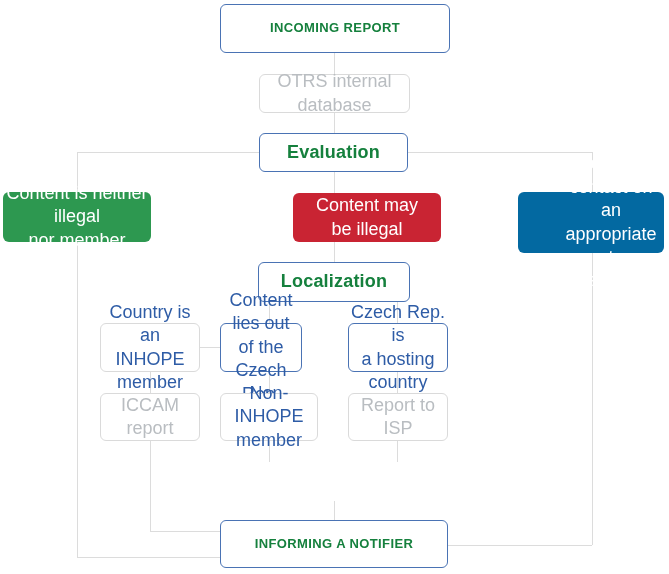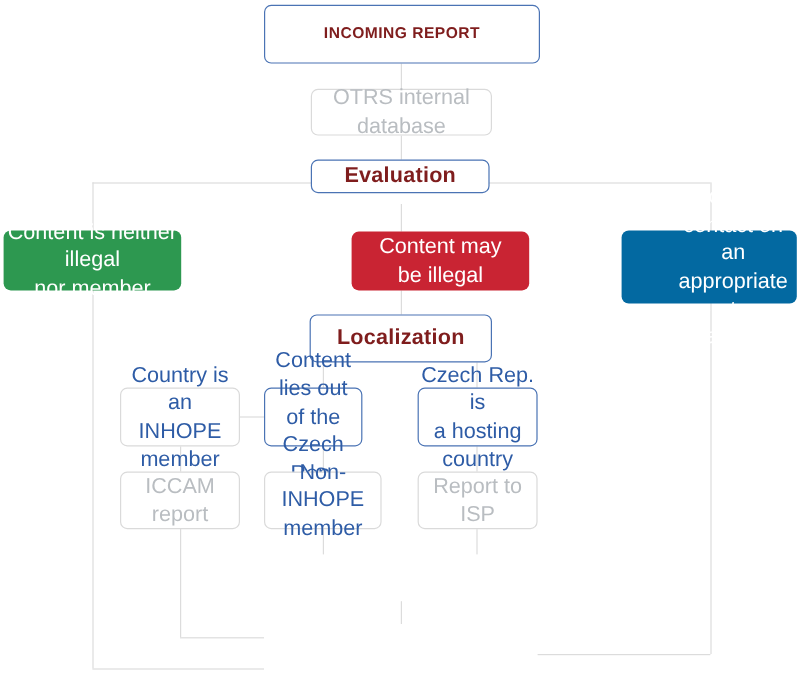--- a/index.html
+++ b/index.html
@@ -16,21 +16,21 @@
     display:flex; align-items:center; justify-content:center;
     text-align:center;
     border-radius:6px;
     font-size:18px; line-height:1.3;
     white-space:pre-line;
     background:#ffffff;
   }
   .b-blue  { border:1.5px solid #4a73b4; color:#2e5ca6; }
   .b-gray  { border:1px solid #dadada; color:#b9bdc1; }
   .b-gray-bluetext { border:1px solid #dadada; color:#2e5ca6; }
-  .heading { font-weight:bold; color:#7f1d1d; letter-spacing:0.2px; }
+  .heading { font-weight:bold; color:#15803d; letter-spacing:0.2px; }
   .heading-lg { font-size:13px; letter-spacing:0.4px; }
   .fill { border:none; color:#ffffff; }
   .fill-green  { background:#2d9850; }
   .fill-red    { background:#c92433; }
   .fill-orange { background:#0369a1;padding-left:40px; }
 </style>
 </head>
 <body>
 
 <div class="canvas">
@@ -53,21 +53,21 @@
   <div class="line" style="left:269px; top:441px; width:1px; height:21px;"></div>
   <div class="line" style="left:397px; top:441px; width:1px; height:21px;"></div>
   <div class="line" style="left:334px; top:501px; width:1px; height:19px;"></div>
   <div class="line" style="left:150px; top:440px; width:1px; height:91px;"></div>
   <div class="line" style="left:150px; top:531px; width:70px; height:1px;"></div>
 
   <div class="node b-blue heading heading-lg" style="left:220px; top:4px;  width:230px; height:49px;">INCOMING REPORT</div>
 
   <div class="node b-gray" style="left:259px; top:74px; width:151px; height:39px;">OTRS internal database</div>
 
-  <div class="node b-blue heading" style="left:259px; top:133px; width:149px; height:28px;">Evaluation</div>
+  <div class="node b-blue heading" style="left:259px; top:133px; width:149px; height:39px;">Evaluation</div>
 
   <div class="node fill fill-green" style="left:3px; top:192px; width:148px; height:50px;">Content is neither illegal
 nor member</div>
 
   <div class="node fill fill-red" style="left:268px; top:193px; width:148px; height:49px;margin-left:25px;">Content may
 be illegal</div>
 
   <div class="node fill fill-orange" style="left:518px; top:192px; width:146px; height:61px;">Brokering contact on
 an appropriate partner
 organization</div>
@@ -86,14 +86,15 @@
   <div class="node b-gray" style="left:100px; top:393px; width:100px; height:48px;">ICCAM
 report</div>
 
   <div class="node b-gray-bluetext" style="left:220px; top:393px; width:98px; height:48px;">Non-INHOPE
 member</div>
 
   <div class="node b-gray" style="left:348px; top:393px; width:100px; height:48px;">Report to
 ISP</div>
 
 
+  <div class="node b-blue heading heading-lg" style="left:220px; top:520px; width:228px; height:48px;">INFORMING A NOTIFIER</div>
 
 </div>
 
 </body></html>

